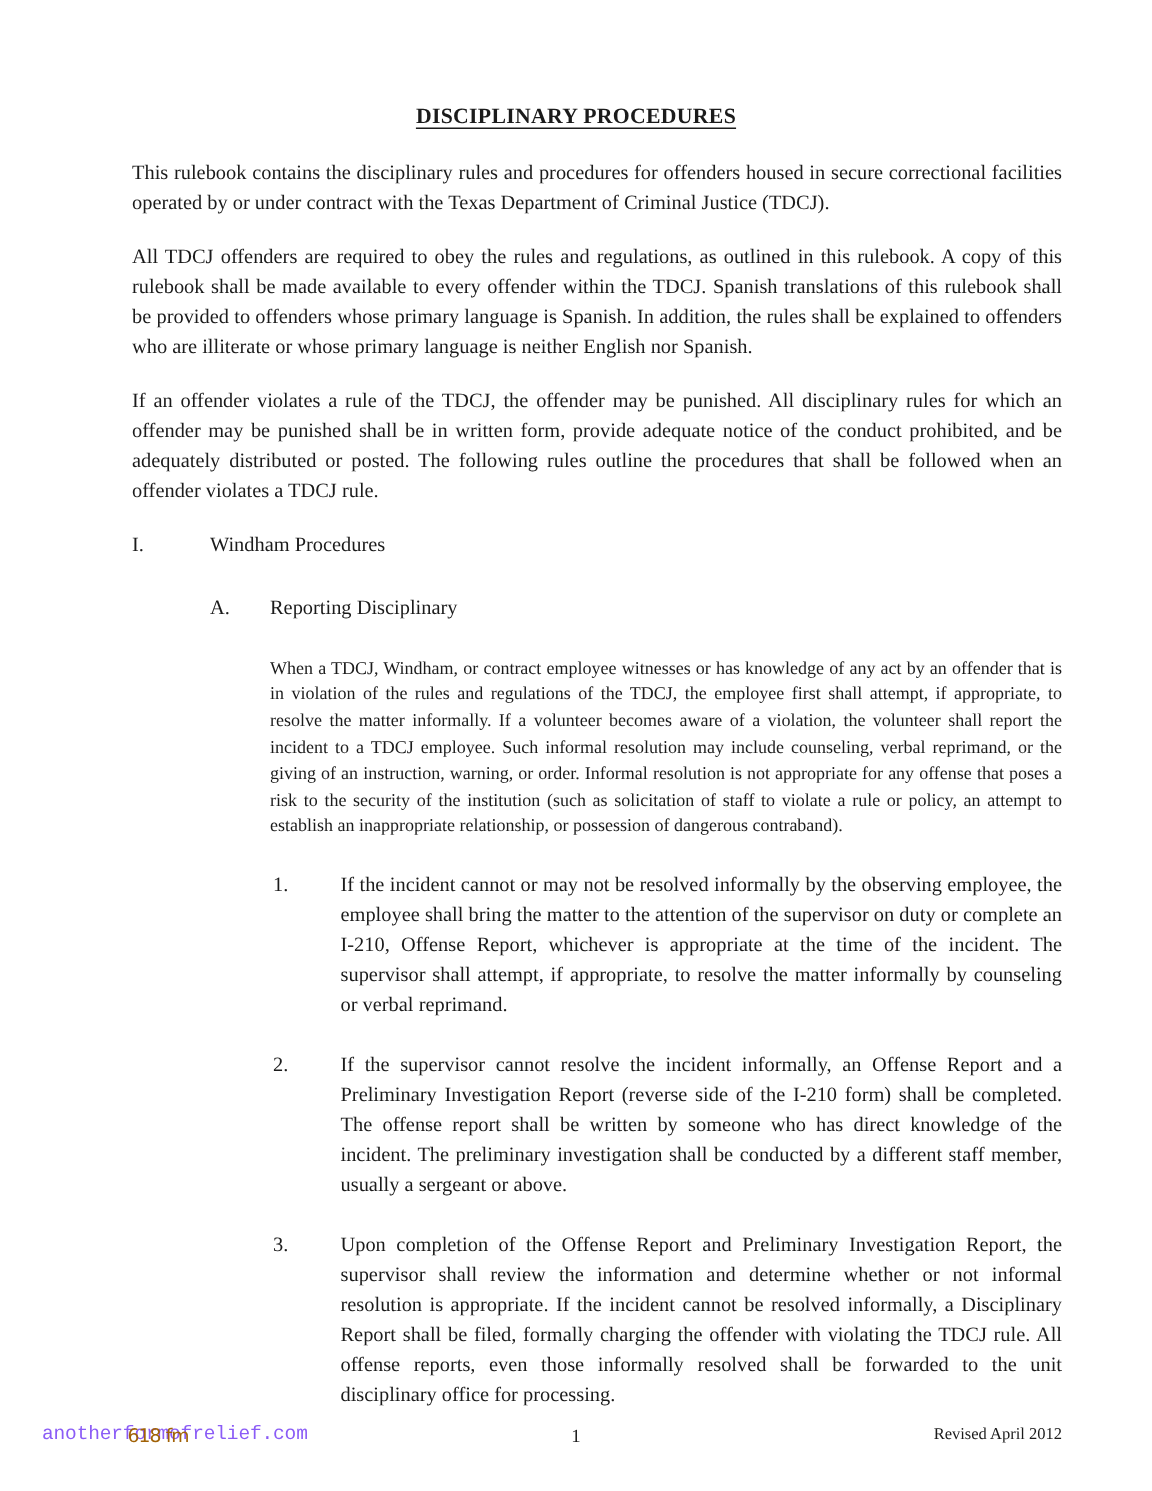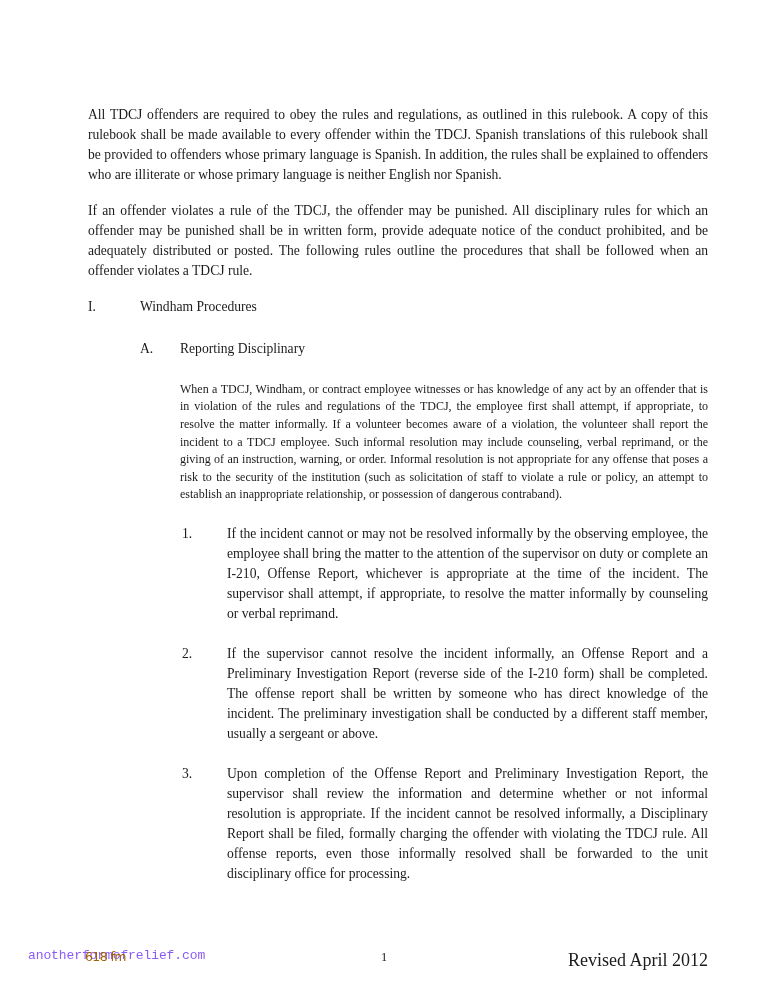--- a/index.html
+++ b/index.html
@@ -121,21 +121,21 @@
     left: 0;
     right: 0;
     top: 2px;
     text-align: center;
     font-size: 12.5px;
   }
   .footer-revised {
     position: absolute;
     right: 60px;
     top: 2px;
-    font-size: 18px;
+    font-size: 11px;
     text-align: right;
   }
   .watermark {
     position: absolute;
     left: 28px;
     top: 0px;
     font-family: Liberation Mono, monospace;
     font-size: 13px;
     color: #8b5cf6;
     white-space: nowrap;
@@ -151,23 +151,25 @@
     color: #a16207;
     white-space: nowrap;
     letter-spacing: -0.6px;
   }
 </style>
 </head>
 <body>
 
 <div class="page">
 
+  <div class="doc-title">DISCIPLINARY PROCEDURES</div>
 
   <div class="body-area">
 
+    <p class="para">This rulebook contains the disciplinary rules and procedures for offenders housed in secure correctional facilities operated by or under contract with the Texas Department of Criminal Justice (TDCJ).</p>
 
     <p class="para">All TDCJ offenders are required to obey the rules and regulations, as outlined in this rulebook.  A copy of this rulebook shall be made available to every offender within the TDCJ. Spanish translations of this rulebook shall be provided to offenders whose primary language is Spanish.  In addition, the rules shall be explained to offenders who are illiterate or whose primary language is neither English nor Spanish.</p>
 
     <p class="para">If an offender violates a rule of the TDCJ, the offender may be punished.  All disciplinary rules for which an offender may be punished shall be in written form, provide adequate notice of the conduct prohibited, and be adequately distributed or posted.  The following rules outline the procedures that shall be followed when an offender violates a TDCJ rule.</p>
 
     <div class="outline-row level-1">
       <span class="marker">I.</span>
       <span class="text">Windham Procedures</span>
     </div>
 

